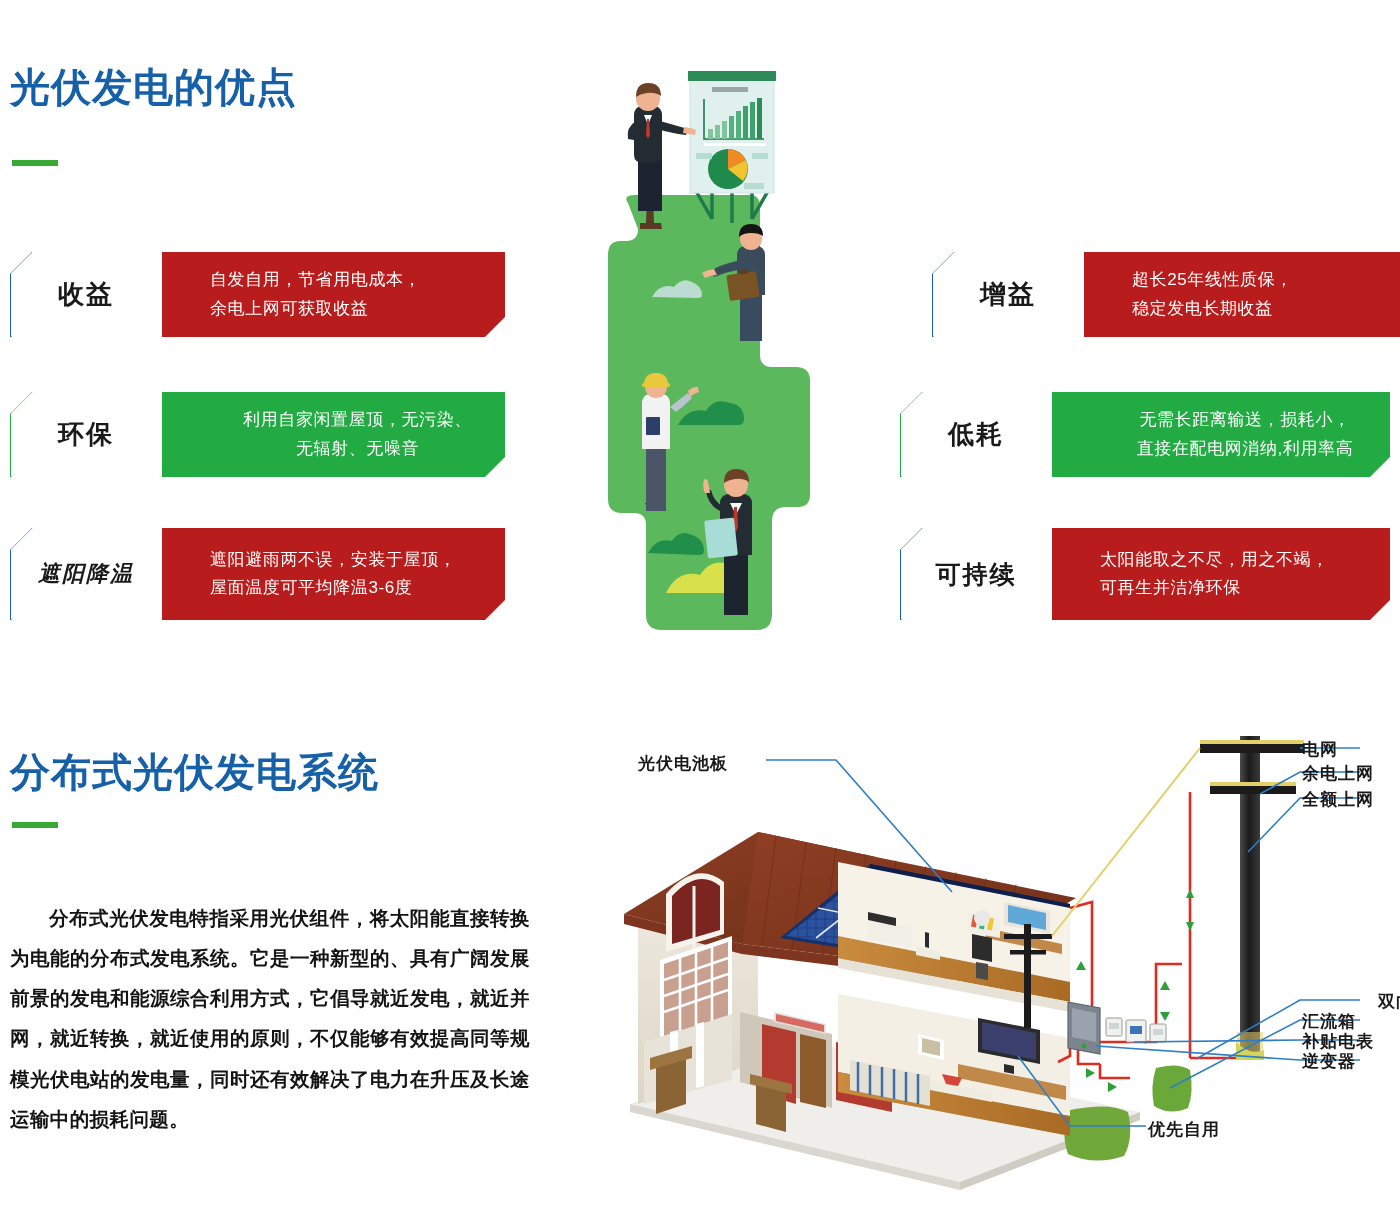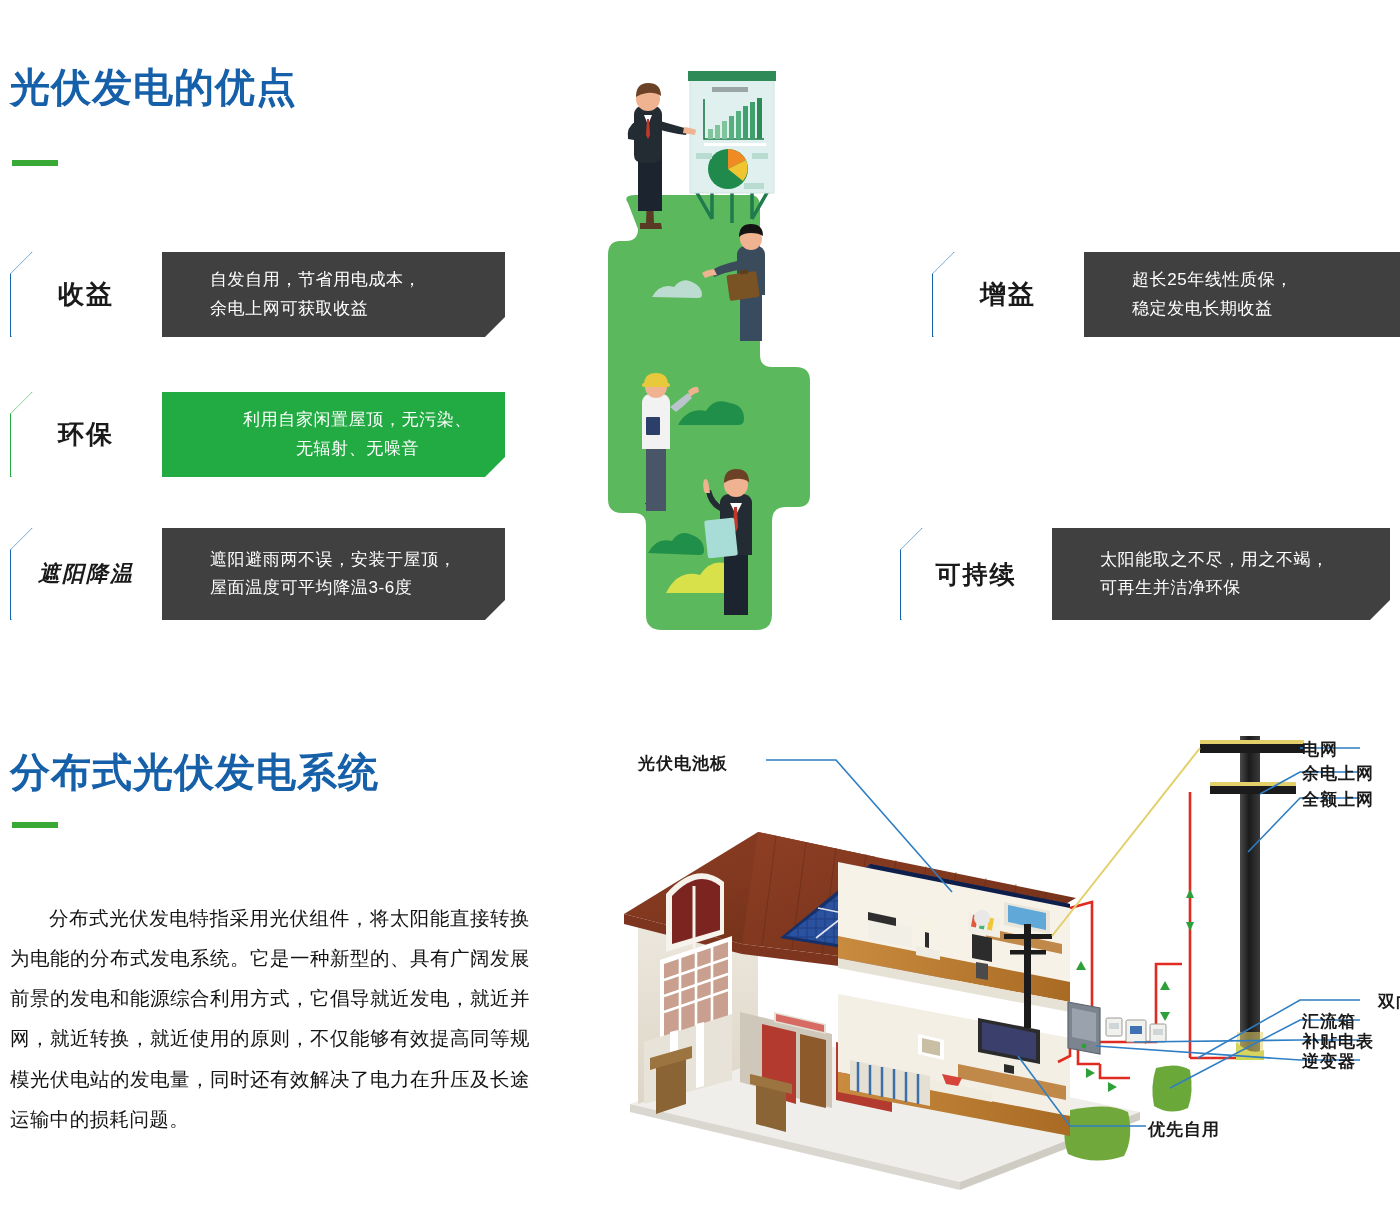--- a/index.html
+++ b/index.html
@@ -59,21 +59,21 @@
     flex: 1;
     color: #ffffff;
     display: flex;
     flex-direction: column;
     justify-content: center;
     padding-left: 48px;
     font-size: 17px;
     line-height: 1.65;
     letter-spacing: 0.6px;
   }
-  .card.blue .card-body { background: #404040; }
+  .card.blue .card-body { background: #b91c1c; }
   .card.green .card-body { background: #22ab43; align-items: center; }
   .card.blue .card-label .lbl-border { border: 1.5px solid #1466ab; }
   .card.green .card-label .lbl-border { border: 1.5px solid #22ab43; }
   .card .card-body {
     clip-path: polygon(0 0, 100% 0, 100% calc(100% - 20px), calc(100% - 20px) 100%, 0 100%);
   }
   .card-label .lbl-border {
     clip-path: polygon(22px 0, 100% 0, 100% 100%, 0 100%, 0 22px,
                        22px 0, 22px 1.5px, 1.5px 22.6px, 1.5px 100%, 100% 100%, 100% 0);
   }
@@ -162,20 +162,31 @@
       <span class="lbl-border"></span>
       <span class="notch-line"></span>
       <span style="color:#1a1a1a;">增益</span>
     </div>
     <div class="card-body">
       <div>超长25年线性质保，</div>
       <div>稳定发电长期收益</div>
     </div>
   </div>
 
+  <div class="card green" style="left:900px; top:392px; width:490px;">
+    <div class="card-label" style="color:#22ab43;">
+      <span class="lbl-border"></span>
+      <span class="notch-line"></span>
+      <span style="color:#1a1a1a;">低耗</span>
+    </div>
+    <div class="card-body">
+      <div>无需长距离输送，损耗小，</div>
+      <div>直接在配电网消纳,利用率高</div>
+    </div>
+  </div>
 
   <div class="card blue" style="left:900px; top:528px; width:490px; height:92px;">
     <div class="card-label" style="color:#1466ab; font-size:25px;">
       <span class="lbl-border"></span>
       <span class="notch-line"></span>
       <span style="color:#1a1a1a;">可持续</span>
     </div>
     <div class="card-body">
       <div>太阳能取之不尽，用之不竭，</div>
       <div>可再生并洁净环保</div>
@@ -275,21 +286,21 @@
         <rect x="106" y="464" width="30" height="38" rx="2" fill="#a8dcd6" transform="rotate(-6 121 483)"></rect>
         <path d="M120 456 q-12 -6 -14 -20 l5 -1 q3 12 12 16 z" fill="#232b33"></path>
         <path d="M104 436 q-2 -10 1 -12 q3 -1 4 8 l1 6 -5 0 z" fill="#f0b391"></path>
       </g>
     </svg>
   </div>
 
   <div class="section-title" style="left:10px; top:745px;">分布式光伏发电系统</div>
   <div class="title-rule" style="left:12px; top:822px;"></div>
 
-  <div class="body-copy" style="left:10px; top:898px; width:520px;">分布式光伏发电特指采用光伏组件，将太阳能直接转换为电能的分布式发电系统。它是一种新型的、具有广阔发展前景的发电和能源综合利用方式，它倡导就近发电，就近并网，就近转换，就近使用的原则，不仅能够有效提高同等规模光伏电站的发电量，同时还有效解决了电力在升压及长途运输中的损耗问题。</div>
+  <div class="body-copy" style="left:10px; top:898px; width:520px;font-weight:bold;">分布式光伏发电特指采用光伏组件，将太阳能直接转换为电能的分布式发电系统。它是一种新型的、具有广阔发展前景的发电和能源综合利用方式，它倡导就近发电，就近并网，就近转换，就近使用的原则，不仅能够有效提高同等规模光伏电站的发电量，同时还有效解决了电力在升压及长途运输中的损耗问题。</div>
 
   <div class="house-art">
     <svg width="800" height="500" viewBox="0 0 800 500" xmlns="http://www.w3.org/2000/svg">
       <defs>
         <linearGradient id="roofG" x1="0" y1="0" x2="1" y2="1">
           <stop offset="0%" stop-color="#8f3f24"></stop>
             <stop offset="100%" stop-color="#6e2f18"></stop>
         </linearGradient>
         <linearGradient id="panelG" x1="0" y1="0" x2="1" y2="1">
           <stop offset="0%" stop-color="#2a4f96"></stop>

